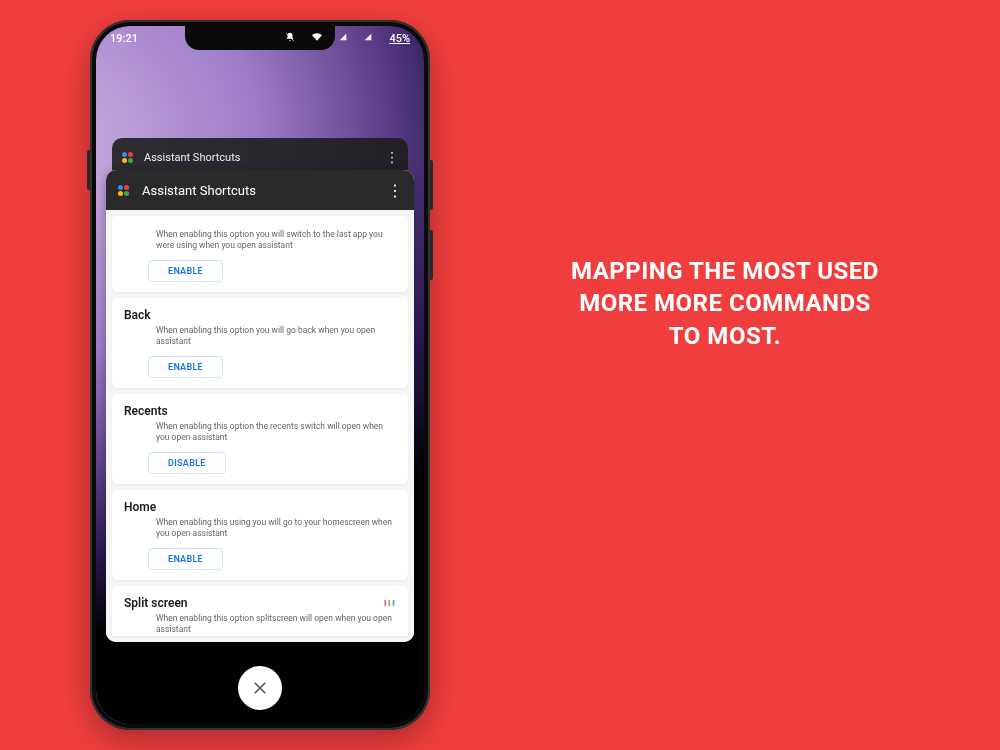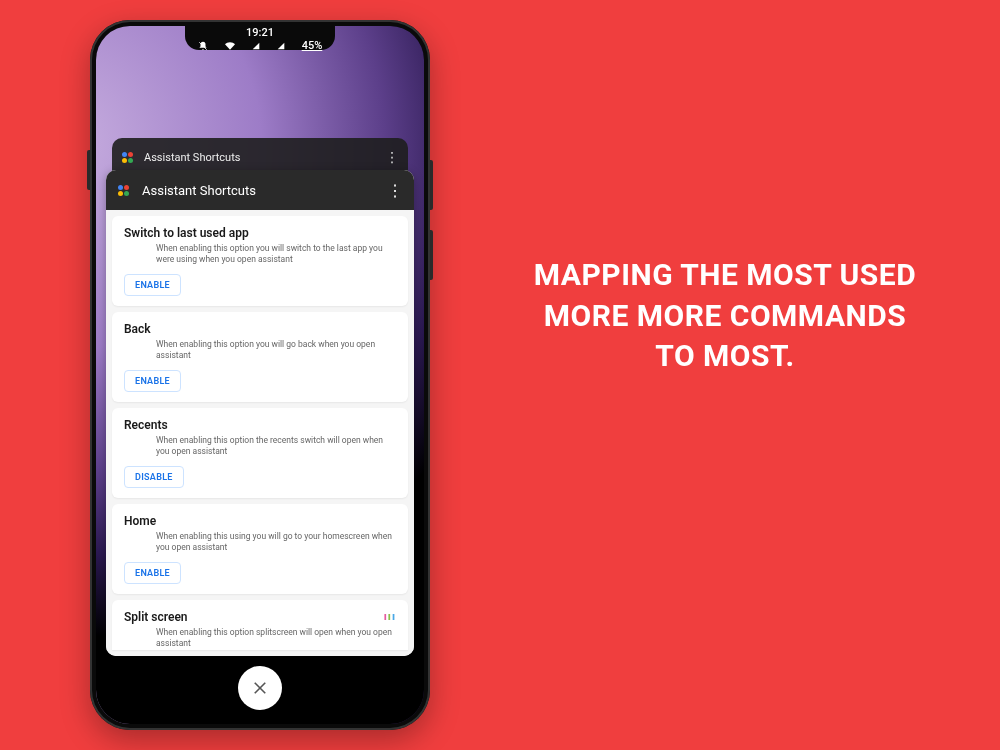--- a/index.html
+++ b/index.html
@@ -88,23 +88,22 @@
       right: 0;
       height: 24px;
       display: flex;
       justify-content: space-between;
       align-items: center;
       padding: 0 14px;
       font-size: 11px;
       color: #fff;
       z-index: 101;
       font-weight: 500;
-      flex-direction: column;
-    }
-    .status-right { display: flex; align-items: center; gap: 17px; text-decoration: underline; }
+    }
+    .status-right { display: flex; align-items: flex-start; gap: 17px; text-decoration: underline; }
     .status-right svg { fill: #fff; }
 
     .layered-cards {
       position: absolute;
       top: 112px;
       left: 10px;
       right: 10px;
     }
 
     .card-back-header {
@@ -188,23 +187,24 @@
       line-height: 1.35;
       margin-left: 32px;
     }
     .option-btn {
       display: inline-block;
       margin-top: 8px;
       border: 1px solid #cde3ff;
       color: #1a73e8;
       font-size: 9px;
       font-weight: 600;
-      padding: 5px 10px;
+      padding: 5px 19px;
       border-radius: 4px;
       letter-spacing: .3px;
+      margin-left: 24px;
     }
     .m-badge {
       font-size: 11px;
       font-weight: 800;
       letter-spacing: 1px;
     }
     .m-badge span:nth-child(1){ color:#e65a9e; }
     .m-badge span:nth-child(2){ color:#8ac04a; }
     .m-badge span:nth-child(3){ color:#4aa8e6; }
 
@@ -233,21 +233,21 @@
     .close-fab svg { stroke: #555; stroke-width: 2.2; }
 
     .headline {
       position: absolute;
       left: 490px;
       top: 255px;
       right: 40px;
       color: #fff;
       text-align: center;
       font-weight: 700;
-      font-size: 30px;
+      font-size: 24px;
       line-height: 1.35;
       letter-spacing: .5px;
     }
   </style>
 </head>
 <body>
 
 <div class="phone-frame">
   <div class="phone-button-left"></div>
   <div class="phone-button-right1"></div>
@@ -296,21 +296,20 @@
               <span></span>
               <span></span>
               <span></span>
             </span>
           <span>Assistant Shortcuts</span>
           <span class="more-dots">⋮</span>
         </div>
         <div class="card-body">
 
           <div class="option-card">
-            <div class="option-title">Switch to last used app</div>
             <div class="option-desc">When enabling this option you will switch to the last app you were using when you open assistant</div>
             <div class="option-btn">ENABLE</div>
           </div>
 
           <div class="option-card">
             <div class="option-title">Back</div>
             <div class="option-desc">When enabling this option you will go back when you open assistant</div>
             <div class="option-btn">ENABLE</div>
           </div>
 

